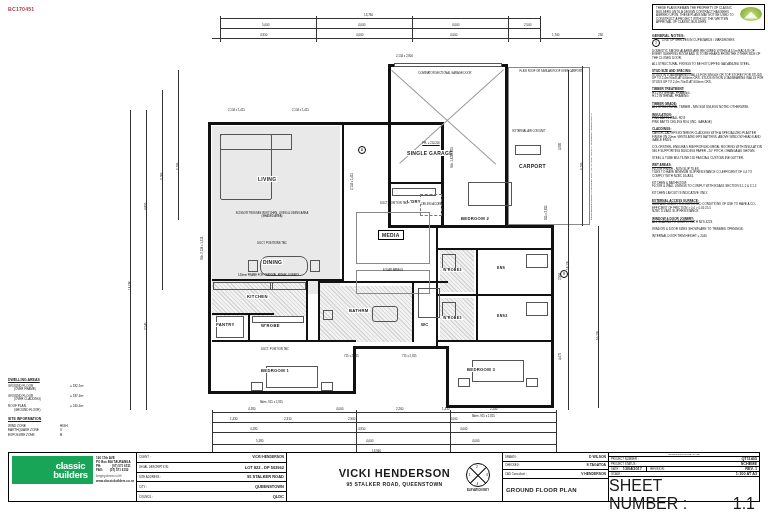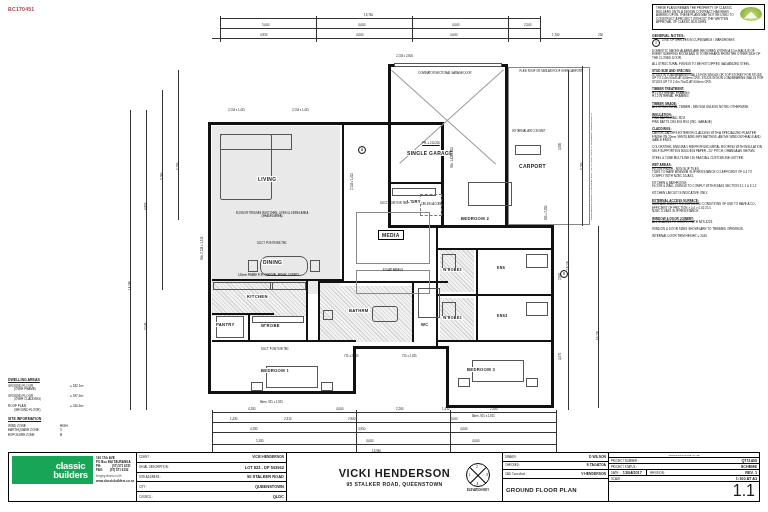--- a/index.html
+++ b/index.html
@@ -512,18 +512,19 @@
         <div class="v">13/04/2017</div>
         <div class="sep"></div>
         <div class="k">REVISION :</div>
         <div class="v" style="flex:1;text-align:right">REV. 1</div>
       </div>
       <div class="prow">
         <div class="k">SCALE :</div>
         <div class="v">1:100 AT A3</div>
       </div>
       <div class="prelnum">
+        <div class="k" style="top:1px">SHEET NUMBER :</div>
         <span class="big">1.1</span>
       </div>
     </div>
 
   </div>
 </div>
 
 </body></html>

